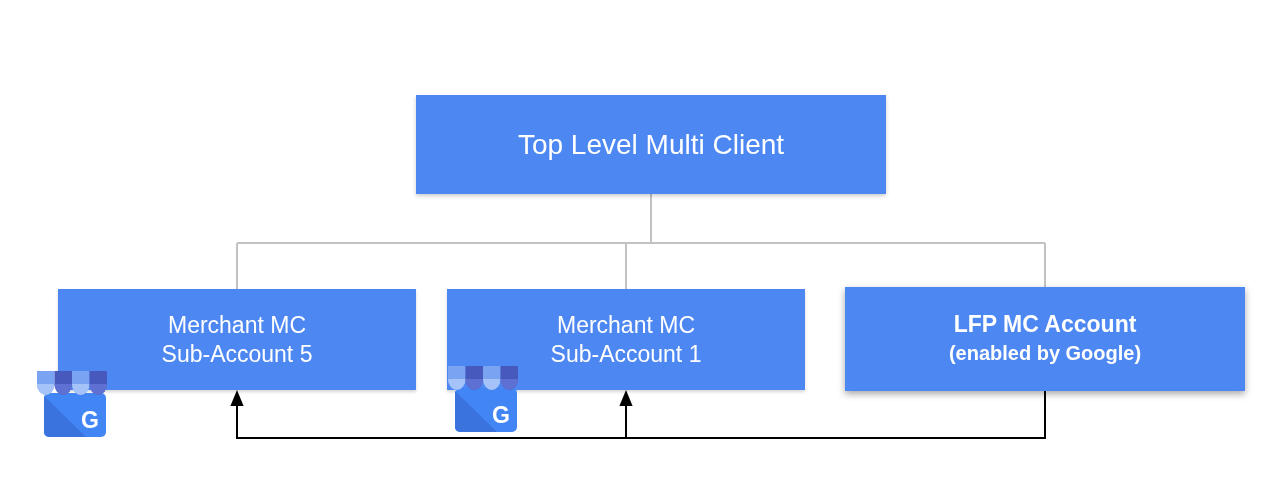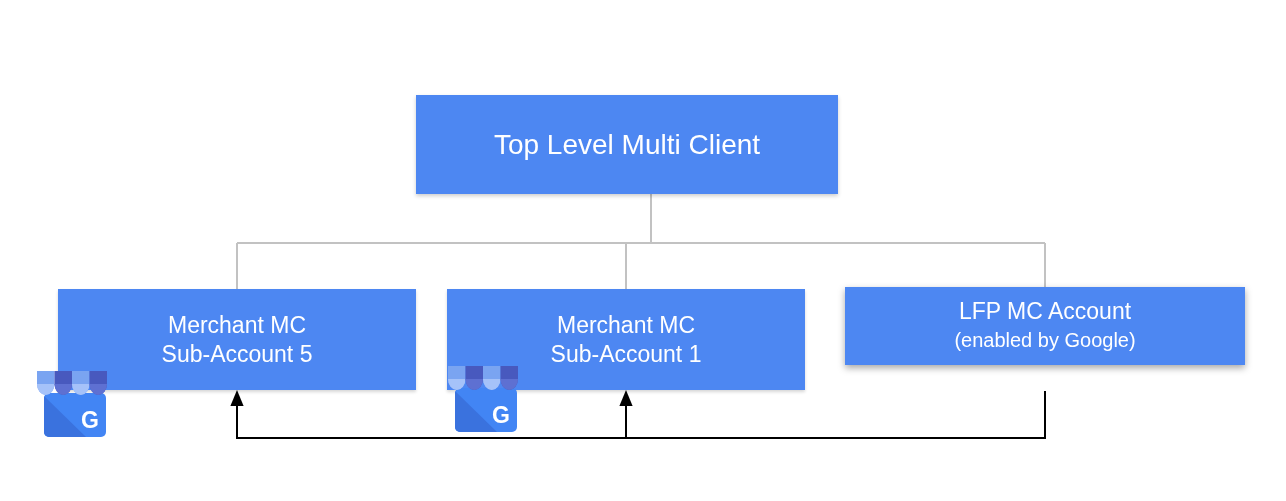--- a/index.html
+++ b/index.html
@@ -43,38 +43,39 @@
     z-index: 1;
     background: var(--node-fill);
     color: var(--node-text);
     display: flex;
     flex-direction: column;
     align-items: center;
     justify-content: center;
     text-align: center;
   }
   #node-mca {
-    left: 416px; top: 95px; width: 422px; height: 99px;
+    left: 416px; top: 95px; width: 470px; height: 99px;
     font-size: 28px; line-height: 40px;
     box-shadow: 0 2px 4px rgba(0,0,0,0.20);
   }
   #node-sub1 {
     left: 58px; top: 289px; width: 358px; height: 101px;
     font-size: 23px; line-height: 29px;
     box-shadow: 0 2px 3px rgba(0,0,0,0.16);
   }
   #node-sub2 {
     left: 447px; top: 289px; width: 358px; height: 101px;
     font-size: 23px; line-height: 29px;
     box-shadow: 0 2px 3px rgba(0,0,0,0.16);
   }
   #node-lfp {
-    left: 845px; top: 287px; width: 400px; height: 78px;
+    left: 845px; top: 287px; width: 400px; height: 104px;
     font-size: 23px; line-height: 29px;
     box-shadow: 0 3px 7px rgba(0,0,0,0.35);
+    font-weight: bold;
   }
   #node-lfp .line-2 { font-size: 20px; }
   .gmb-icon {
     position: absolute;
     z-index: 2;
   }
   #gmb-icon-1 { left: 35px;  top: 371px; }
   #gmb-icon-2 { left: 446px; top: 366px; }
   .g-letter {
     font-family: "Liberation Sans", sans-serif;

